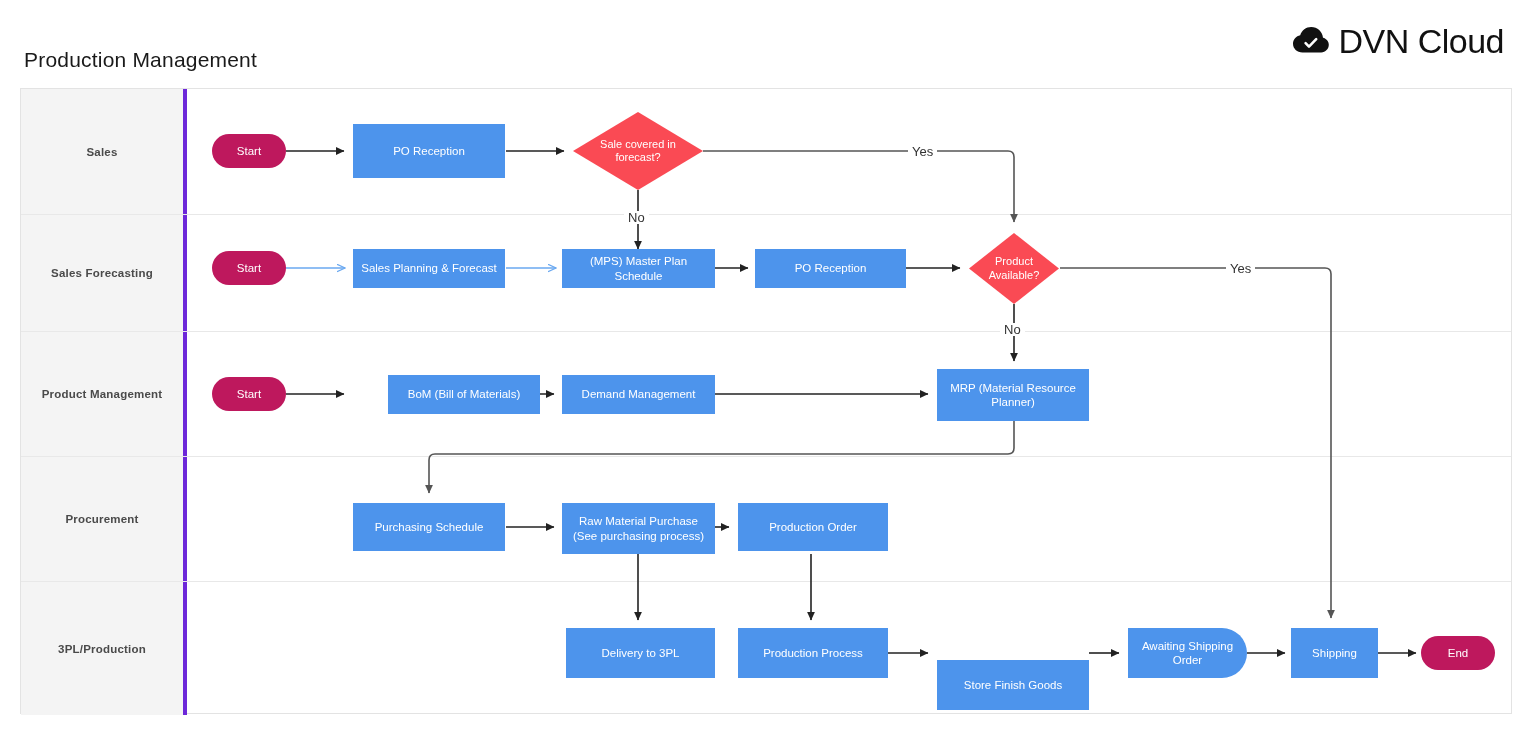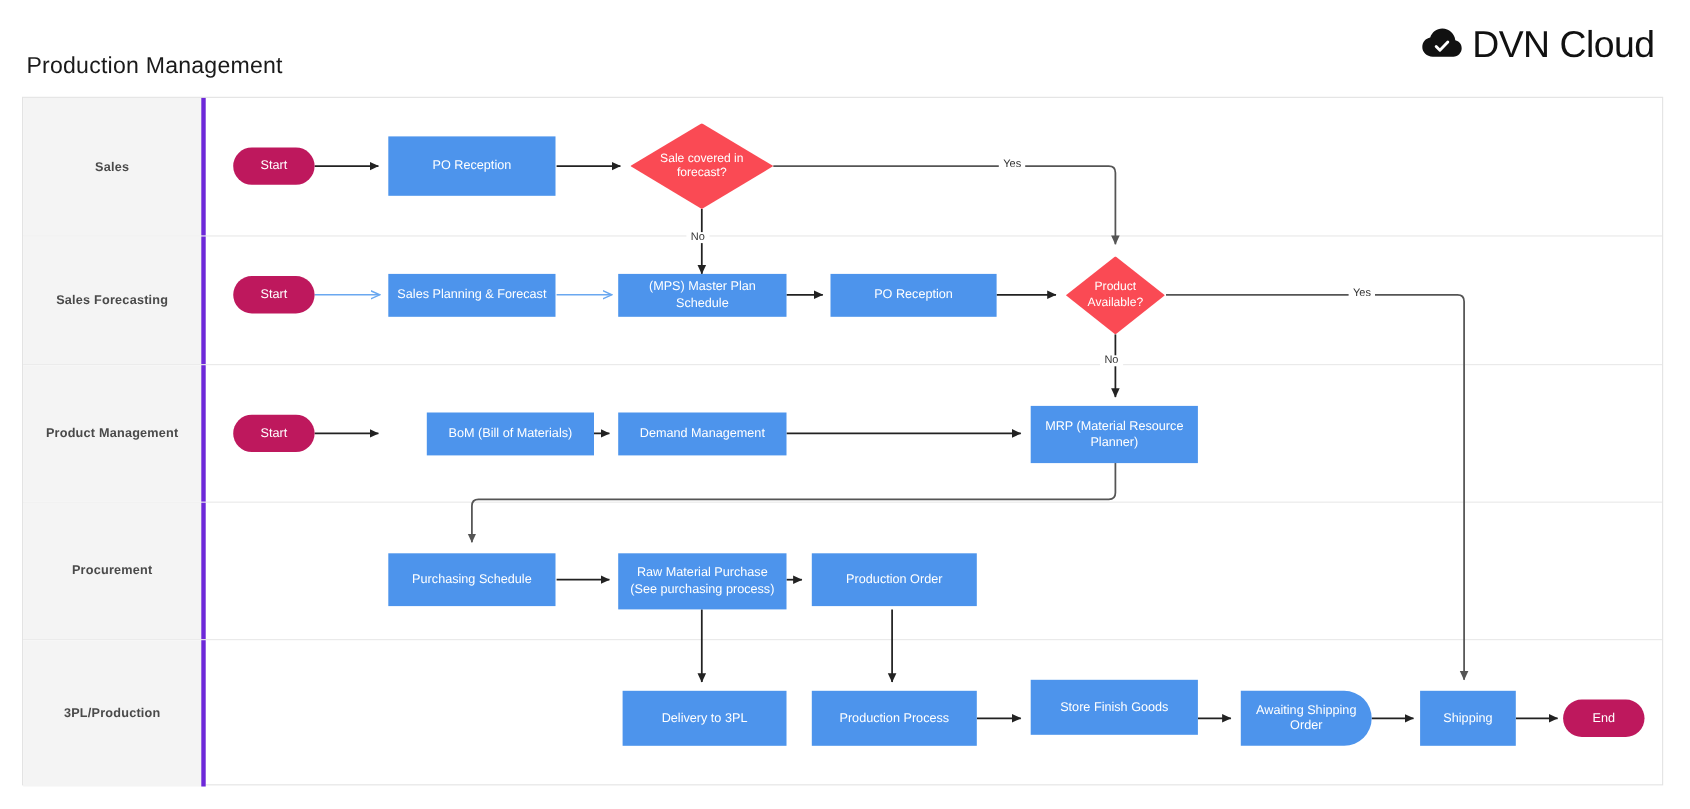--- a/index.html
+++ b/index.html
@@ -129,21 +129,21 @@
     clip-path: polygon(50% 0%, 100% 50%, 50% 100%, 0% 50%);
   }
   .node.decision .dia-label {
     position: relative;
     z-index: 2;
     font-size: 11px;
     line-height: 1.2;
   }
   .edge-label {
     position: absolute;
-    font-size: 10px;
+    font-size: 13px;
     color: #333333;
     background: #ffffff;
     padding: 0 4px;
     line-height: 1;
     white-space: nowrap;
   }
 </style>
 </head>
 <body>
 
@@ -284,21 +284,21 @@
   <div class="node process" style="left:353px;top:503px;width:152px;height:48px;">Purchasing Schedule</div>
 
   <div class="node process" style="left:562px;top:503px;width:153px;height:51px;">Raw Material Purchase (See purchasing process)</div>
 
   <div class="node process" style="left:738px;top:503px;width:150px;height:48px;">Production Order</div>
 
   <div class="node process" style="left:566px;top:628px;width:149px;height:50px;">Delivery to 3PL</div>
 
   <div class="node process" style="left:738px;top:628px;width:150px;height:50px;">Production Process</div>
 
-  <div class="node process" style="left:937px;top:618px;width:152px;height:50px;">Store Finish Goods</div>
+  <div class="node process" style="left:937px;top:660px;width:152px;height:50px;">Store Finish Goods</div>
 
   <div class="node dshape" style="left:1128px;top:628px;width:119px;height:50px;">Awaiting Shipping Order</div>
 
   <div class="node process" style="left:1291px;top:628px;width:87px;height:50px;">Shipping</div>
 
   <div class="node terminator" style="left:1421px;top:636px;width:74px;height:34px;">End</div>
 
 </div>
 
 </body></html>

